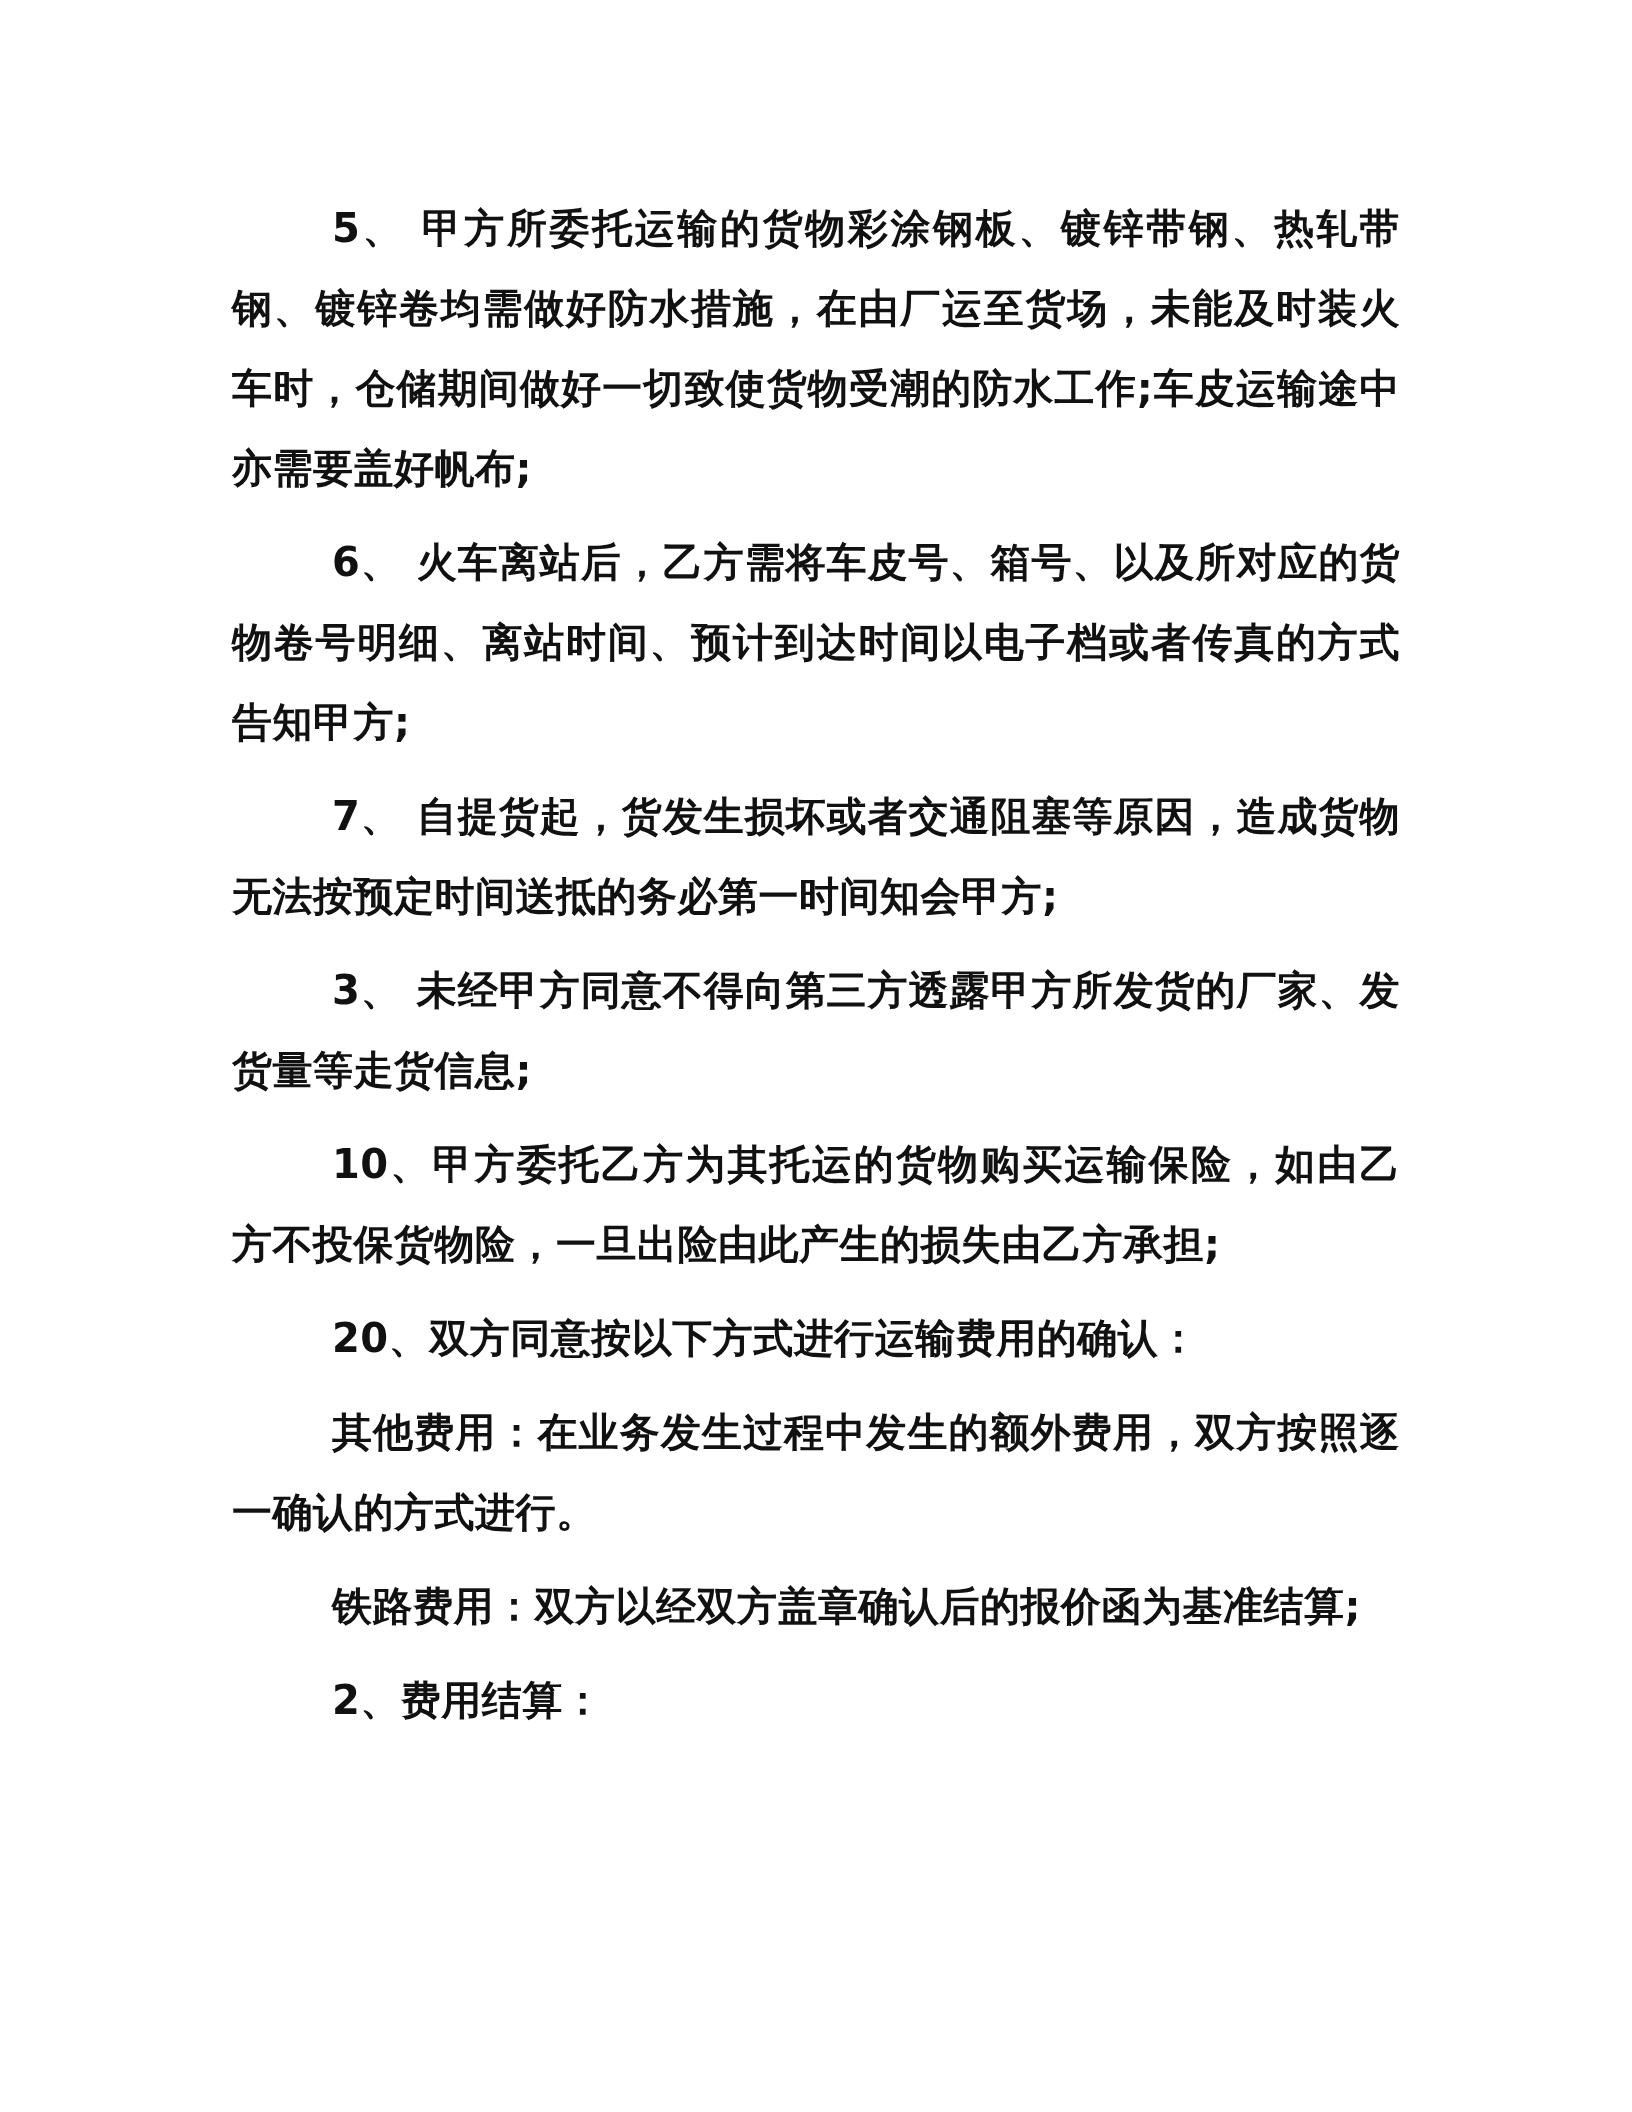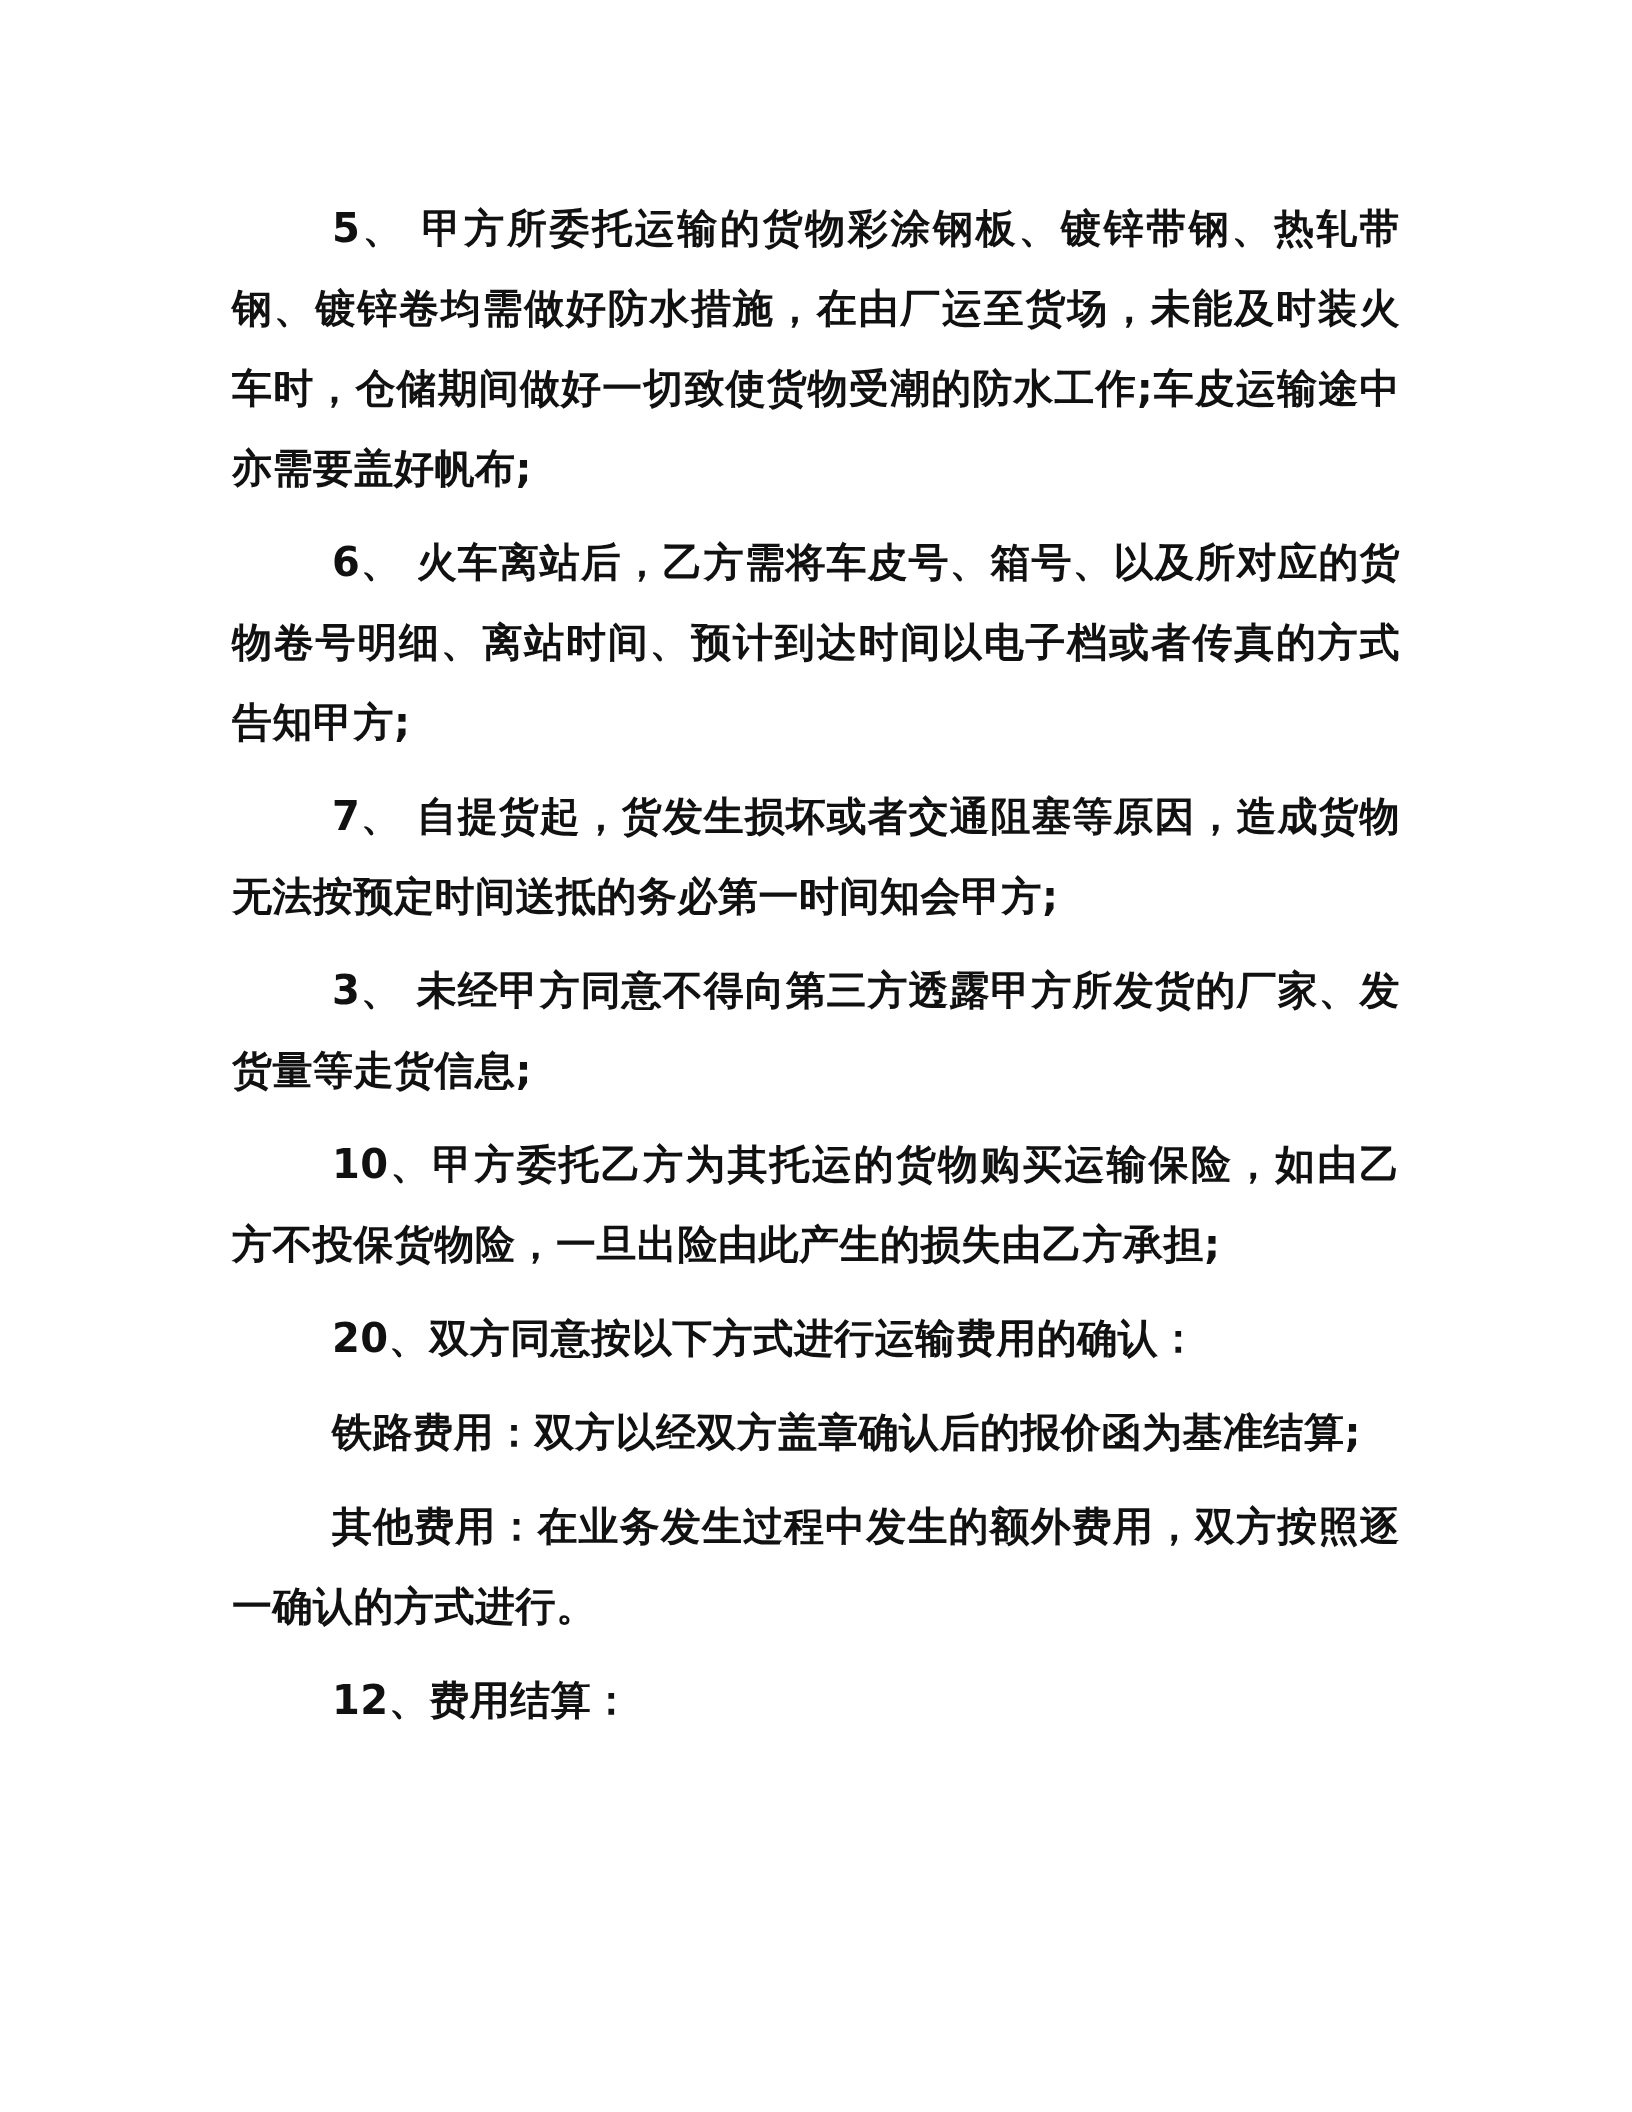--- a/index.html
+++ b/index.html
@@ -34,16 +34,16 @@
 </head>
 <body>
 
 <div class="page">
   <p class="para">5、 甲方所委托运输的货物彩涂钢板、镀锌带钢、热轧带钢、镀锌卷均需做好防水措施，在由厂运至货场，未能及时装火车时，仓储期间做好一切致使货物受潮的防水工作;车皮运输途中亦需要盖好帆布;</p>
   <p class="para">6、 火车离站后，乙方需将车皮号、箱号、以及所对应的货物卷号明细、离站时间、预计到达时间以电子档或者传真的方式告知甲方;</p>
   <p class="para">7、 自提货起，货发生损坏或者交通阻塞等原因，造成货物无法按预定时间送抵的务必第一时间知会甲方;</p>
   <p class="para">3、 未经甲方同意不得向第三方透露甲方所发货的厂家、发货量等走货信息;</p>
   <p class="para">10、甲方委托乙方为其托运的货物购买运输保险，如由乙方不投保货物险，一旦出险由此产生的损失由乙方承担;</p>
   <p class="para">20、双方同意按以下方式进行运输费用的确认：</p>
+  <p class="para">其他费用：在业务发生过程中发生的额外费用，双方按照逐一确认的方式进行。</p>
   <p class="para">铁路费用：双方以经双方盖章确认后的报价函为基准结算;</p>
-  <p class="para">其他费用：在业务发生过程中发生的额外费用，双方按照逐一确认的方式进行。</p>
-  <p class="para">12、费用结算：</p>
+  <p class="para">2、费用结算：</p>
 </div>
 
 </body></html>

